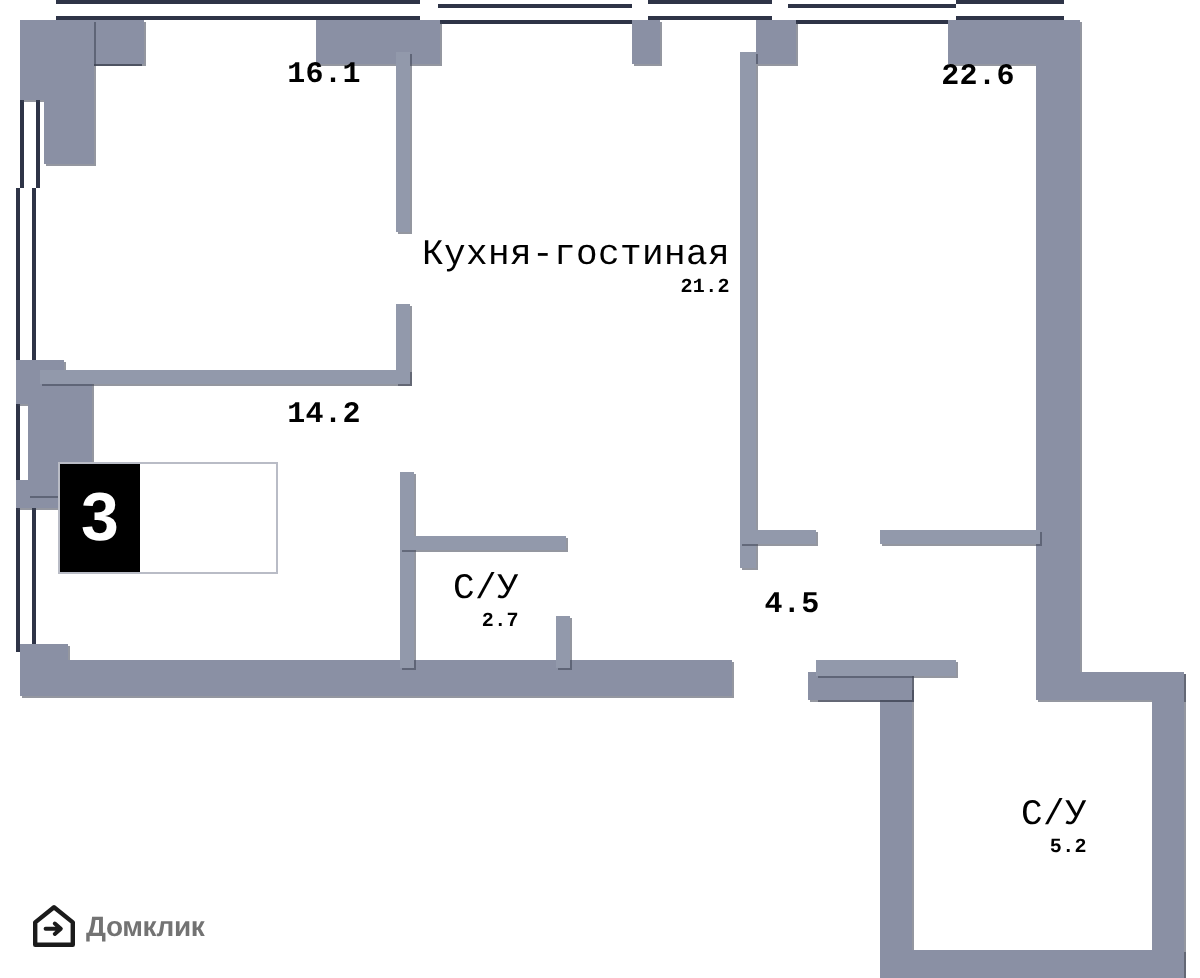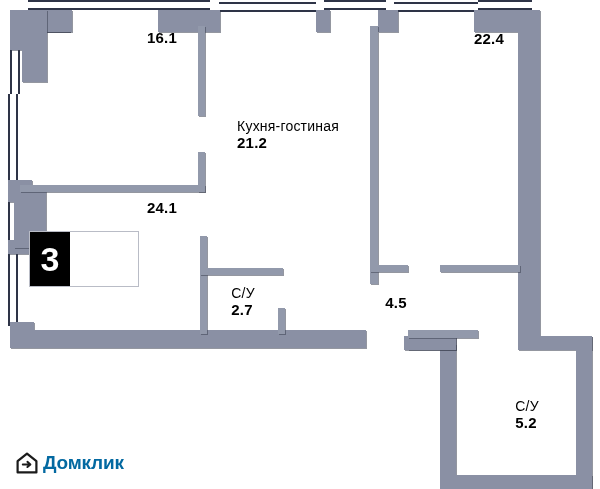--- a/index.html
+++ b/index.html
@@ -40,32 +40,33 @@
   .window.vert {
     border-top: none;
     border-bottom: none;
     border-left: 2px solid #2e3447;
     border-right: 2px solid #2e3447;
   }
   
   .lbl {
     position: absolute;
     color: #000000;
-    text-align: left;
+    text-align: right;
     white-space: nowrap;
     transform: translateX(-50%);
     line-height: 1.15;
+    font-family: Liberation Mono, monospace;
   }
   .lbl .name {
-    font-size: 14px;
+    font-size: 18px;
     font-weight: 500;
     letter-spacing: 0.2px;
   }
   .lbl .area {
-    font-size: 15px;
+    font-size: 10px;
     font-weight: bold;
     letter-spacing: 0.2px;
   }
   .lbl.area-only .area {
     font-size: 15px;
     font-weight: bold;
   }
   
   #badge {
     position: absolute;
@@ -117,23 +118,23 @@
     display: flex;
     align-items: center;
     gap: 5px;
   }
   #logo .mark {
     width: 22px;
     height: 22px;
     position: relative;
   }
   #logo .word {
-    font-size: 19px;
-    font-weight: bold;
-    color: #0369a1;
+    font-size: 14px;
+    font-weight: bold;
+    color: #737373;
     letter-spacing: -0.2px;
   }
 </style>
 </head>
 <body>
 
 <div id="plan">
 
   <div class="window" style="left:28px; top:0px; width:78px; height:10px;"></div>
   <div class="window" style="left:106px; top:0px; width:104px; height:10px;"></div>
@@ -191,30 +192,30 @@
 
   <div class="wall thin shadow" style="left:370px; top:265px; width:38px; height:7px;"></div>
   <div class="wall thin shadow" style="left:440px; top:265px; width:80px; height:7px;"></div>
   <div class="wall thin shadow" style="left:408px; top:330px; width:70px; height:8px;"></div>
 
   <div class="lbl area-only" style="left:162px; top:29px;">
     <div class="area">16.1</div>
   </div>
 
   <div class="lbl area-only" style="left:489px; top:30px;">
-    <div class="area">22.4</div>
+    <div class="area">22.6</div>
   </div>
 
   <div class="lbl" style="left:288px; top:118px;">
     <div class="name">Кухня-гостиная</div>
     <div class="area">21.2</div>
   </div>
 
   <div class="lbl area-only" style="left:162px; top:199px;">
-    <div class="area">24.1</div>
+    <div class="area">14.2</div>
   </div>
 
   <div class="lbl" style="left:243px; top:285px;">
     <div class="name">С/У</div>
     <div class="area">2.7</div>
   </div>
 
   <div class="lbl area-only" style="left:396px; top:294px;">
     <div class="area">4.5</div>
   </div>

